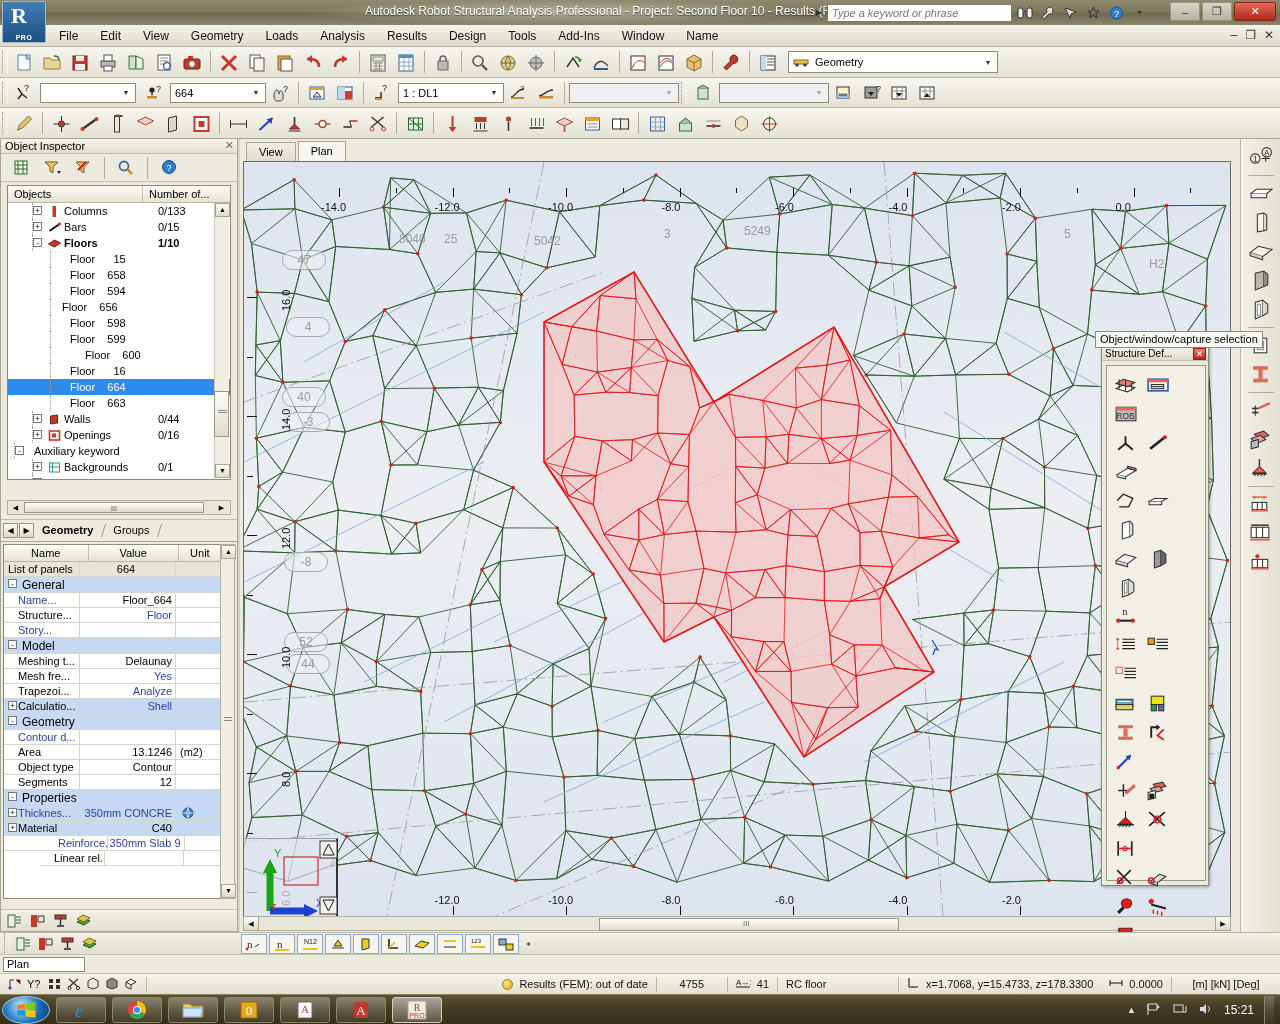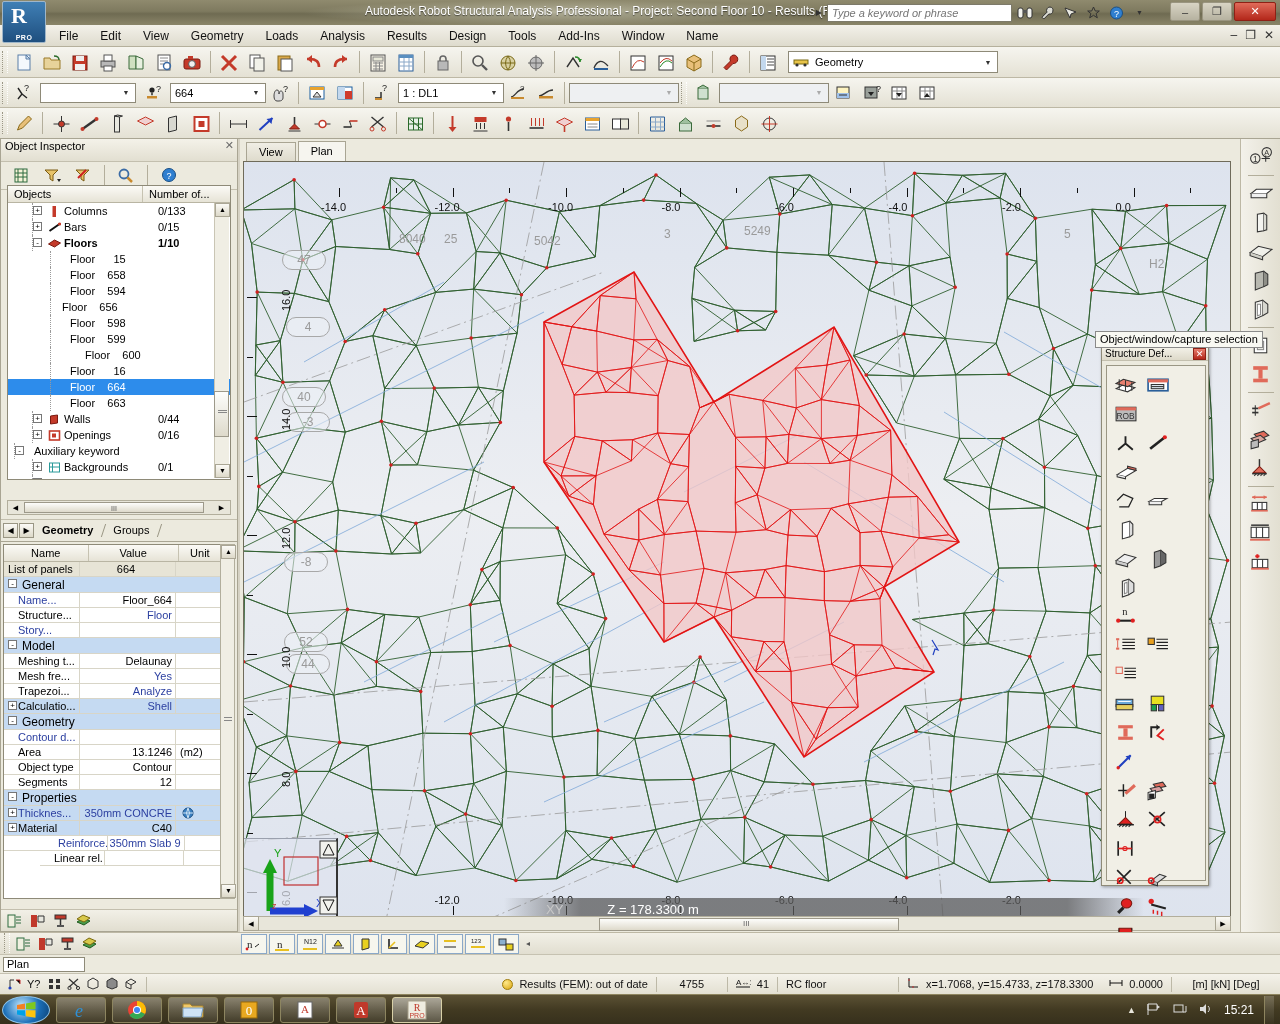--- a/index.html
+++ b/index.html
@@ -95,21 +95,21 @@
   .tb-combo .arw{ width:14px; text-align:center; font-size:7px; color:#333; }
   .tb-combo.disabled{ background:#eef0f2; color:#999; }
   .tb-combo.disabled .arw{ color:#aaa; }
 
   
   .oi{
     position:absolute; left:0; top:139px; width:238px; height:403px;
     background:#eceade; border:1px solid #a9a593; border-top:none;
   }
   .oi-title{
-    height:23px; background:linear-gradient(to bottom,#f4f2e9,#e2dfd1);
+    height:15px; background:linear-gradient(to bottom,#f4f2e9,#e2dfd1);
     border-bottom:1px solid #c3bfae; font-size:11px; color:#000;
     padding:1px 4px; position:relative;
   }
   .oi-title .x{ position:absolute; right:3px; top:0px; color:#6b6b6b; font-size:11px;}
   .oi-tools{
     height:28px; background:#eceade; display:flex; align-items:center; padding-left:6px; gap:3px;
     border-bottom:1px solid #c3bfae;
   }
   .oi-grid{
     position:absolute; left:6px; top:46px; width:224px; height:295px;
@@ -1389,26 +1389,20 @@
           <text x="72" y="68" font-size="11" fill="#2040d0" font-family="Liberation Sans">X</text>
           <text x="28" y="70" font-size="9" fill="#c03030" font-family="Liberation Sans">z</text>
           <rect x="76" y="2" width="17" height="17" fill="#f2f2ee" stroke="#333"></rect>
           <path d="M79 16 L84.5 5 L90 16z" fill="none" stroke="#111"></path>
           <rect x="76" y="58" width="17" height="17" fill="#f2f2ee" stroke="#333"></rect>
           <path d="M79 61 L90 61 L84.5 72z" fill="none" stroke="#111"></path>
         </svg>
         <span style="position:absolute;left:10px;bottom:-2px;color:#d01010;font-size:12px;font-weight:bold">PLAN</span>
       </div>
 
-      <div style="position:absolute;left:260px;bottom:8px;height:22px;width:640px;
-                  background:linear-gradient(to right,rgba(70,70,70,.0),rgba(90,90,90,.75) 12%,rgba(90,90,90,.75) 88%,rgba(70,70,70,.0));
-                  display:flex;align-items:center;">
-        <span style="color:#c8c8c8;font-size:13px;margin-left:42px">XY</span>
-        <span style="color:#fff;font-size:13px;margin-left:44px">Z = 178.3300 m</span>
-      </div>
     </div>
 
     <div style="position:absolute;left:3px;bottom:0px;width:988px;height:16px;display:flex">
       <div style="width:16px;height:15px;border:1px solid #a9a593;background:linear-gradient(to bottom,#fbfaf6,#ddd9c9);font-size:7px;text-align:center;line-height:13px">◀</div>
       <div style="flex:1;height:15px;background:#e8e6da;border-top:1px solid #b2ae9c;border-bottom:1px solid #b2ae9c;position:relative">
         <div style="position:absolute;left:340px;width:300px;height:13px;top:1px;background:linear-gradient(to bottom,#fdfdfb,#dedacb);border:1px solid #9d998a;">
           <span style="position:absolute;left:143px;top:0px;font-size:8px;color:#666">III</span>
         </div>
       </div>
       <div style="width:16px;height:15px;border:1px solid #a9a593;background:linear-gradient(to bottom,#fbfaf6,#ddd9c9);font-size:7px;text-align:center;line-height:13px">▶</div>

